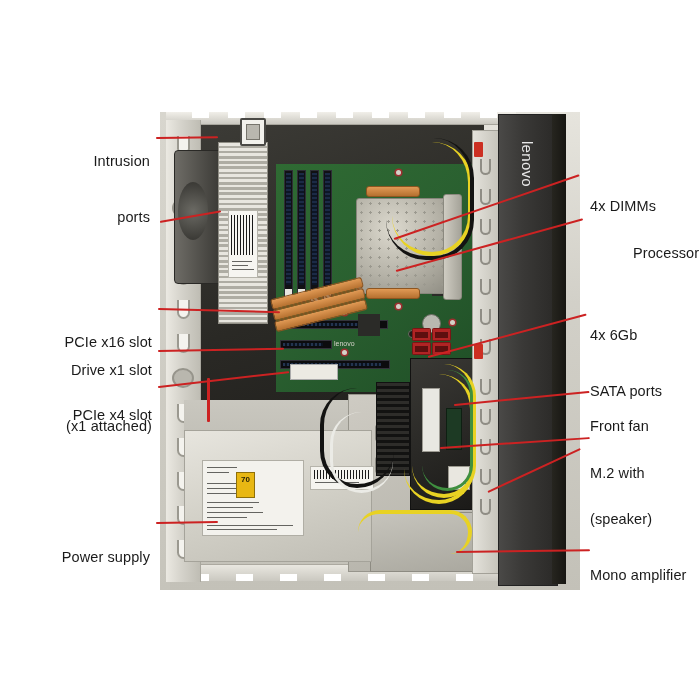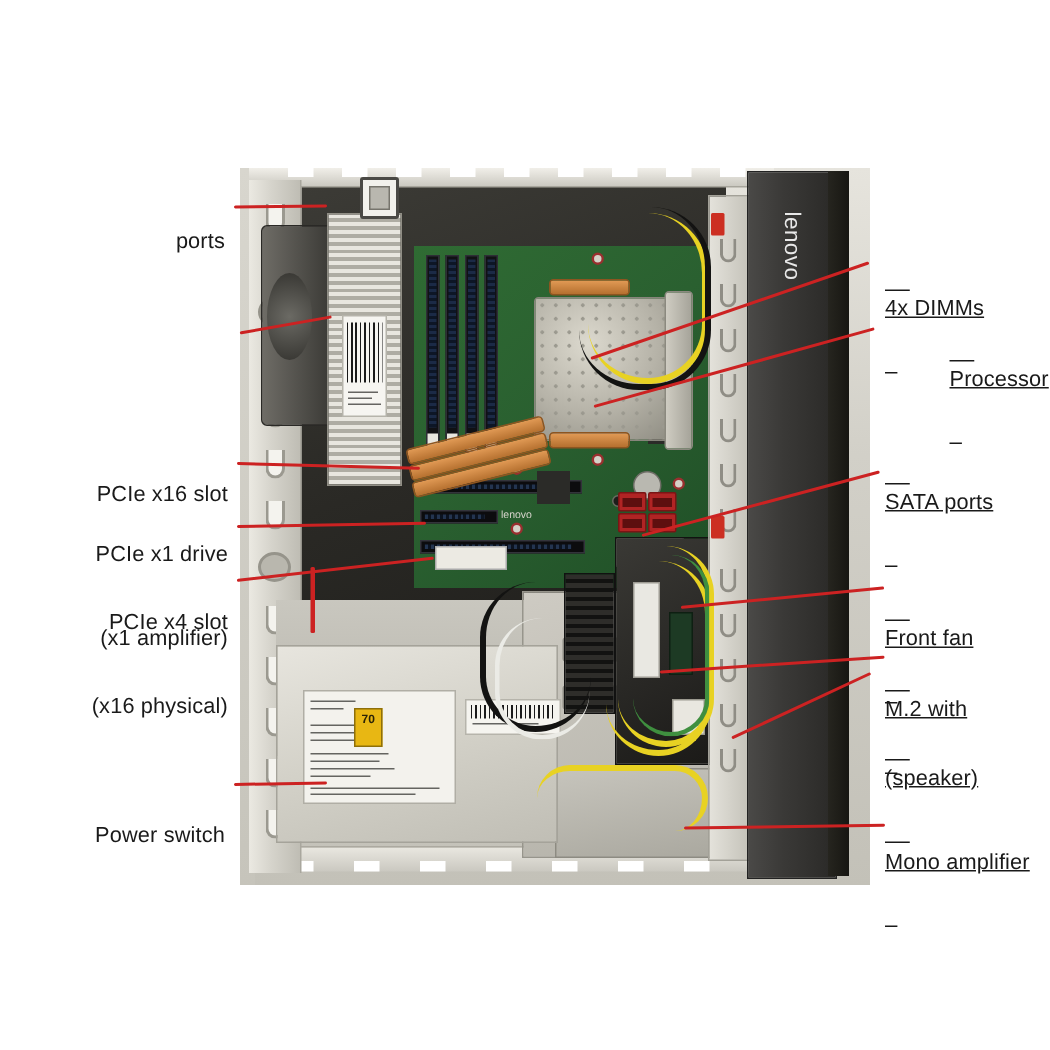--- a/index.html
+++ b/index.html
@@ -4,21 +4,21 @@
 <style>
   html,body{margin:0;padding:0;background:#ffffff;}
   body{width:700px;height:700px;overflow:hidden;
        font-family:"Liberation Sans","DejaVu Sans",sans-serif;}
   #root{position:relative;width:700px;height:700px;background:#ffffff;}
 
   
   .label{position:absolute;font-size:14.5px;line-height:18.5px;color:#1a1a1a;
          white-space:pre;letter-spacing:.1px;}
   .label.r{text-align:right;}
-  .label.l{text-align:left;text-decoration:underline;}
+  .label.l{text-align:left;}
 
   
   .lead{position:absolute;background:#cc2222;transform-origin:0 50%;height:2.4px;border-radius:1px;}
   .vlead{position:absolute;background:#cc2222;width:3.4px;border-radius:1px;}
 
   
   #photo{position:absolute;left:160px;top:112px;width:420px;height:478px;
          overflow:hidden;background:#ffffff;}
   .metal{position:absolute;
       background:linear-gradient(180deg,#e6e4dd 0%,#d2d0c8 40%,#c3c1b8 100%);}
@@ -368,60 +368,61 @@
     <div class="cable wht" style="left:170px;top:300px;width:60px;height:78px;border-right:none;border-top:none;"></div>
     <div class="cable yel" style="left:198px;top:398px;width:110px;height:40px;border-bottom:none;border-left:none;"></div>
 
     <div id="bezel"></div>
     <div id="bezelEdge"></div>
     <div id="lenovo">lenovo</div>
 
   </div>
 
   <div class="label r" style="left:20px;top:115px;width:130px;">
+    <div>Intrusion</div>
     <div>ports</div>
   </div>
   <div class="lead" style="left:156px;top:137px;width:62px;transform:rotate(-0.7deg);"></div>
 
   <div class="lead" style="left:160px;top:221px;width:62px;transform:rotate(-10deg);"></div>
 
-  <div class="label r" style="left:20px;top:284px;width:132px;">
+  <div class="label r" style="left:20px;top:296px;width:132px;">
     <div>PCIe x16 slot</div>
   </div>
   <div class="lead" style="left:158px;top:308px;width:122px;transform:rotate(1.5deg);"></div>
 
   <div class="label r" style="left:20px;top:324px;width:132px;">
-    <div>PCIe x1 drive</div>
-    <div>(x1 amplifier)</div>
+    <div>Drive x1 slot</div>
+    <div>(x1 attached)</div>
   </div>
   <div class="lead" style="left:158px;top:350px;width:126px;transform:rotate(-1deg);"></div>
 
   <div class="label r" style="left:14px;top:369px;width:138px;">
     <div>PCIe x4 slot</div>
-    <div>(x16 physical)</div>
   </div>
   <div class="lead" style="left:158px;top:386px;width:132px;transform:rotate(-6.5deg);"></div>
   <div class="vlead" style="left:207px;top:378px;height:44px;"></div>
 
   <div class="label r" style="left:20px;top:511px;width:130px;">
-    <div>Power switch</div>
+    <div>Power supply</div>
   </div>
   <div class="lead" style="left:156px;top:522px;width:62px;transform:rotate(-1deg);"></div>
 
   <div class="label l" style="left:590px;top:160px;width:110px;">
     <div>4x DIMMs</div>
   </div>
   <div class="lead" style="left:394px;top:238px;width:196px;transform:rotate(-19deg);"></div>
 
   <div class="label l" style="left:585px;top:207px;width:110px;margin-left:48px;">
     <div>Processor</div>
   </div>
   <div class="lead" style="left:396px;top:270px;width:194px;transform:rotate(-15.5deg);"></div>
 
   <div class="label l" style="left:590px;top:289px;width:110px;">
+    <div>4x 6Gb</div>
     <div>SATA ports</div>
   </div>
   <div class="lead" style="left:428px;top:356px;width:164px;transform:rotate(-15deg);"></div>
 
   <div class="label l" style="left:590px;top:380px;width:110px;">
     <div>Front fan</div>
   </div>
   <div class="lead" style="left:454px;top:404px;width:136px;transform:rotate(-5.5deg);"></div>
 
   <div class="label l" style="left:590px;top:427px;width:110px;">

